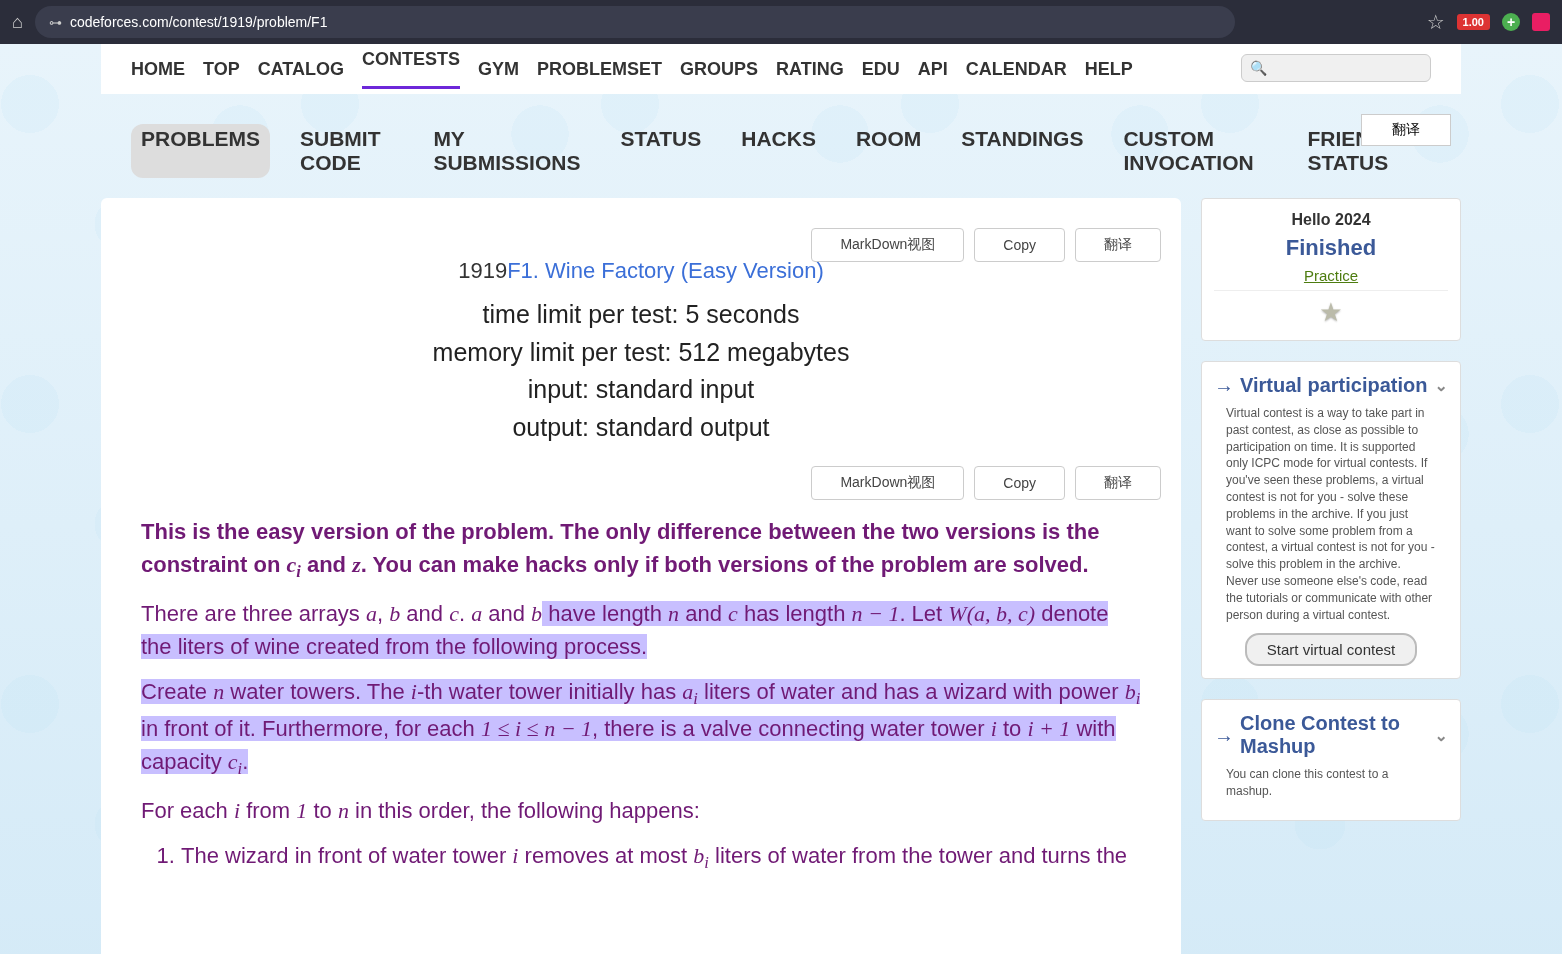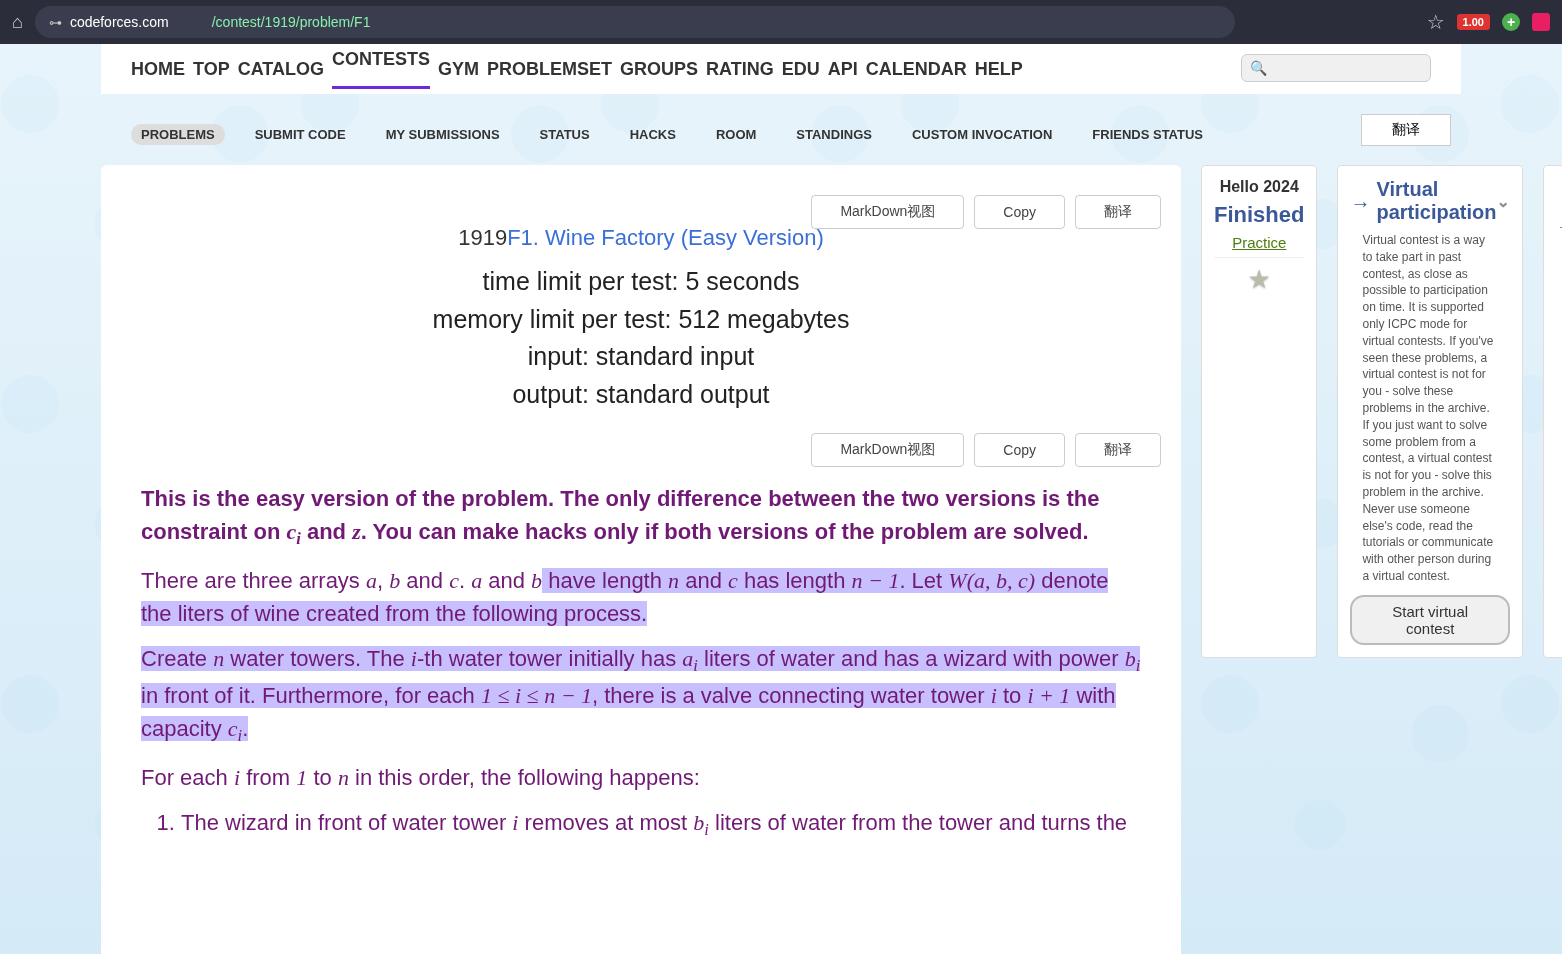--- a/index.html
+++ b/index.html
@@ -3,40 +3,40 @@
 <meta charset="utf-8">
 <style>
 * { margin: 0; padding: 0; box-sizing: border-box; }
 body { font-family: Verdana, Arial, sans-serif; background: #fff; }
 
 .browser-bar { background: #2b2d3a; height: 44px; display: flex; align-items: center; padding: 0 12px; gap: 12px; }
 .browser-bar .home-icon { color: #ccc; font-size: 18px; }
 .url-bar { background: #3a3d4d; border-radius: 18px; flex: 1; max-width: 1200px; height: 32px; display: flex; align-items: center; padding: 0 14px; color: #ccc; font-size: 14px; }
 .url-bar .lock { margin-right: 8px; font-size: 13px; }
 .url-bar .domain { color: #fff; }
-.url-bar .path { color: #86efac; padding-left: 43px; }
+.url-bar .path { color: #ffffff; }
 .browser-right { display: flex; align-items: center; gap: 12px; margin-left: auto; }
 .star-icon { color: #ccc; font-size: 20px; }
 .badge-red { background: #d33; color: #fff; font-size: 11px; padding: 2px 6px; border-radius: 3px; font-weight: bold; }
 .badge-green { width: 18px; height: 18px; background: #4caf50; border-radius: 50%; display: flex; align-items: center; justify-content: center; color: #fff; font-size: 14px; font-weight: bold; }
 .badge-pink { width: 18px; height: 18px; background: #e91e63; border-radius: 3px; }
 
 .snowflake-bg { background: linear-gradient(to bottom, #e8f4fb 0%, #d4eaf7 100%); min-height: calc(100vh - 44px); position: relative; }
 .snowflake-bg::before { content: ''; position: absolute; inset: 0; background-image: radial-gradient(circle at 10% 20%, rgba(180,220,240,0.3) 8%, transparent 8%), radial-gradient(circle at 40% 60%, rgba(180,220,240,0.3) 10%, transparent 10%), radial-gradient(circle at 80% 30%, rgba(180,220,240,0.3) 9%, transparent 9%); background-size: 300px 300px; opacity: 0.5; }
 
 .content-wrap { position: relative; max-width: 1400px; margin: 0 auto; padding: 0 20px; }
 
-.main-nav { background: #fff; display: flex; align-items: center; height: 50px; padding: 0 30px; gap: 8px; font-family: 'Trebuchet MS', sans-serif; font-size: 18px; font-weight: bold; position: relative; }
+.main-nav { background: #fff; display: flex; align-items: center; height: 50px; padding: 0 30px; gap: 18px; font-family: 'Trebuchet MS', sans-serif; font-size: 18px; font-weight: bold; position: relative; }
 .main-nav a { color: #333; text-decoration: none; cursor: pointer; }
 .main-nav a.active { border-bottom: 3px solid #6d28d9; padding-bottom: 16px; }
 .search-box { position: absolute; right: 30px; top: 10px; width: 190px; height: 28px; background: #f0f0f0; border: 1px solid #ccc; border-radius: 6px; display: flex; align-items: center; padding: 0 8px; }
 .search-box .mag { color: #888; font-size: 14px; }
 .translate-btn-top { position: absolute; right: 30px; top: 70px; border: 1px solid #ccc; padding: 6px 30px; background: #fff; font-size: 14px; cursor: pointer; }
 
-.sub-nav { display: flex; gap: 20px; padding: 30px 30px 10px 30px; font-family: 'Trebuchet MS', sans-serif; font-size: 13px; font-weight: bold; }
+.sub-nav { display: flex; gap: 20px; padding: 30px 30px 10px 30px; font-family: 'Trebuchet MS', sans-serif; font-size: 21px; font-weight: bold; }
 .sub-nav a { color: #333; text-decoration: none; cursor: pointer; padding: 3px 10px; }
 .sub-nav a.active { background: #ddd; border-radius: 12px; }
 
 .main-layout { display: flex; gap: 20px; padding: 10px 0; align-items: flex-start; }
 .problem-panel { background: #fff; flex: 1; border-radius: 6px; padding: 60px 20px 20px 20px; position: relative; min-height: 800px; }
 
 .action-buttons { position: absolute; top: 30px; right: 20px; display: flex; gap: 10px; }
 .action-buttons button { border: 1px solid #ccc; background: #fff; padding: 7px 28px; font-size: 14px; border-radius: 4px; cursor: pointer; color: #444; }
 
 .action-buttons2 { display: flex; gap: 10px; justify-content: flex-end; margin: 20px 0 15px 0; }
@@ -49,21 +49,21 @@
 
 .problem-body { padding: 0 20px; font-size: 22px; line-height: 1.5; color: #701a75; }
 .problem-body p { margin: 12px 0; }
 .problem-body .bold { font-weight: bold; }
 .highlight { background: #c8bfff; }
 .math { font-style: italic; font-family: 'Times New Roman', serif; }
 .sub { font-size: 0.75em; vertical-align: sub; }
 
 .problem-body ol { margin: 0 0 12px 40px; }
 
-.sidebar { width: 260px; display: flex; flex-direction: row; gap: 20px; }
+.sidebar { width: 260px; display: flex; flex-direction: column; gap: 20px; }
 .side-box { background: #fff; border: 1px solid #ddd; border-radius: 4px; padding: 12px; }
 .side-box.contest-box { text-align: center; }
 .contest-name { font-weight: bold; font-size: 16px; color: #333; }
 .contest-status { color: #3b5998; font-weight: bold; font-size: 22px; margin: 6px 0; display: block; }
 .practice-label { color: #4d7c0f; font-size: 15px; margin: 4px 0; text-decoration: underline; }
 .star-big { font-size: 26px; color: #bba; margin-top: 6px; text-shadow: 0 1px 2px rgba(0,0,0,0.3); }
 
 .side-header { color: #3b5998; font-weight: bold; font-size: 20px; margin-bottom: 8px; display: flex; align-items: center; }
 .side-header .arrow { margin-right: 6px; }
 .side-header .chev { margin-left: auto; color: #888; font-size: 16px; }

